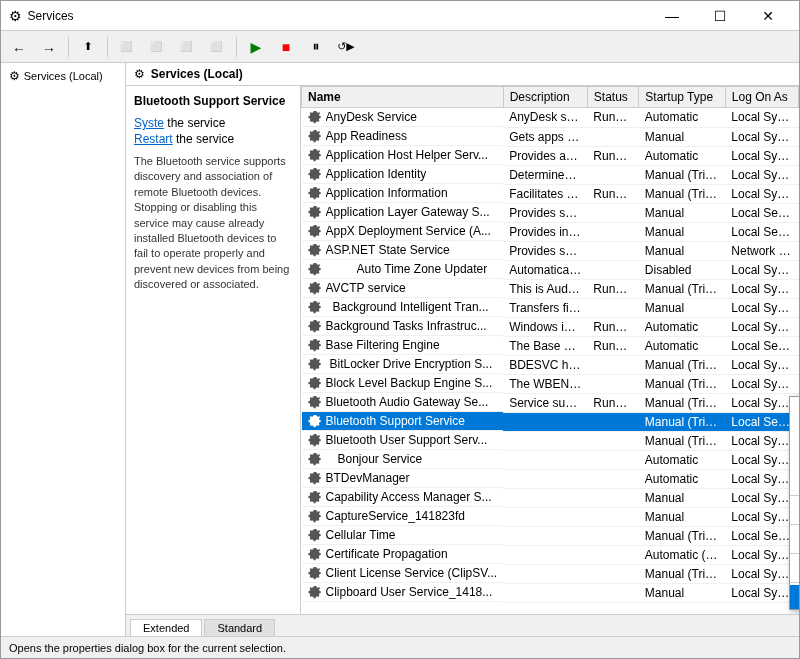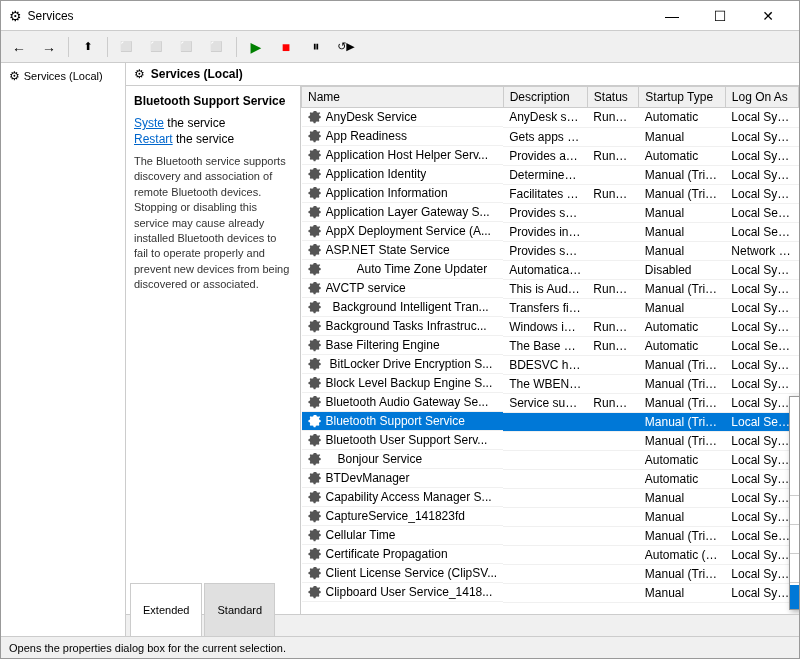--- a/index.html
+++ b/index.html
@@ -276,21 +276,21 @@
 
     
     .tabs-bar {
       height: 22px;
       background: #f0f0f0;
       display: flex;
       align-items: flex-end;
       padding: 0 4px;
     }
     .tab {
-      padding: 20px 12px;
+      padding: 2px 12px;
       border: 1px solid #ccc;
       border-bottom: none;
       background: #e0e0e0;
       cursor: pointer;
       font-size: 11px;
       margin-right: 2px;
       text-align: center;
     }
     .tab.active {
       background: #fff;
@@ -364,21 +364,21 @@
             <a class="detail-link">Restart</a>
             <span> the service</span>
           </div>
           <div class="detail-description">The Bluetooth service supports discovery and association of remote Bluetooth devices.  Stopping or disabling this service may cause already installed Bluetooth devices to fail to operate properly and prevent new devices from being discovered or associated.</div>
         </div>
 
         <div class="service-list-container">
           <table>
             <thead>
               <tr>
-                <th style="width:200px;">Name</th>
+                <th style="width:200px;font-weight:bold;">Name</th>
                 <th style="width:130px;">Description</th>
                 <th style="width:70px;">Status</th>
                 <th style="width:110px;">Startup Type</th>
                 <th style="width:90px;">Log On As</th>
               </tr>
             </thead>
             <tbody id="service-tbody">
             <tr>
                   <td style="display: flex; align-items: center; gap: 4px; white-space: nowrap;">
                     <span style="width: 14px; height: 14px; display: inline-flex; align-items: center; justify-content: center; flex-shrink: 0;">

